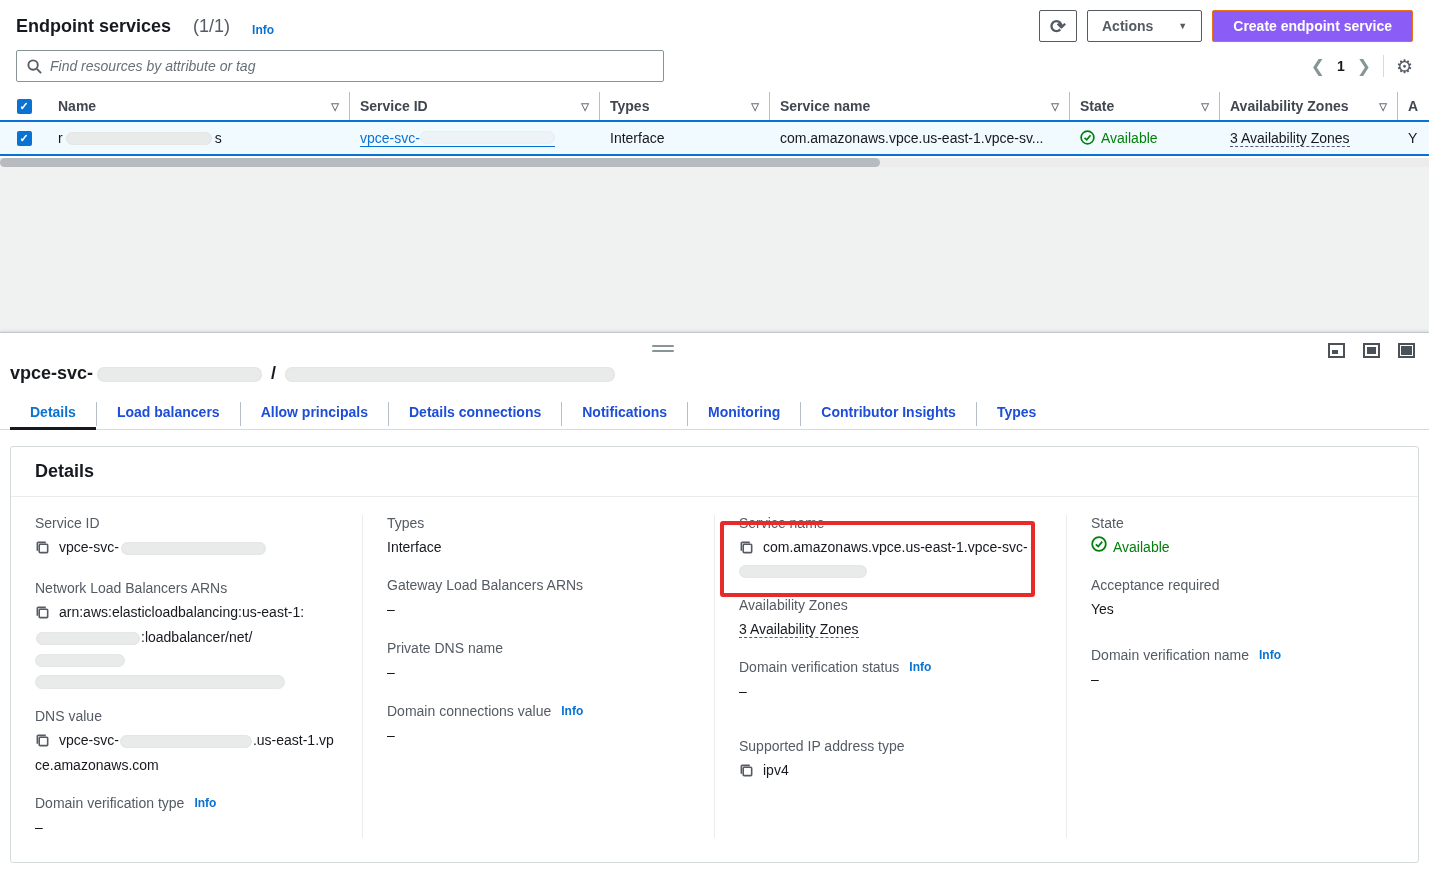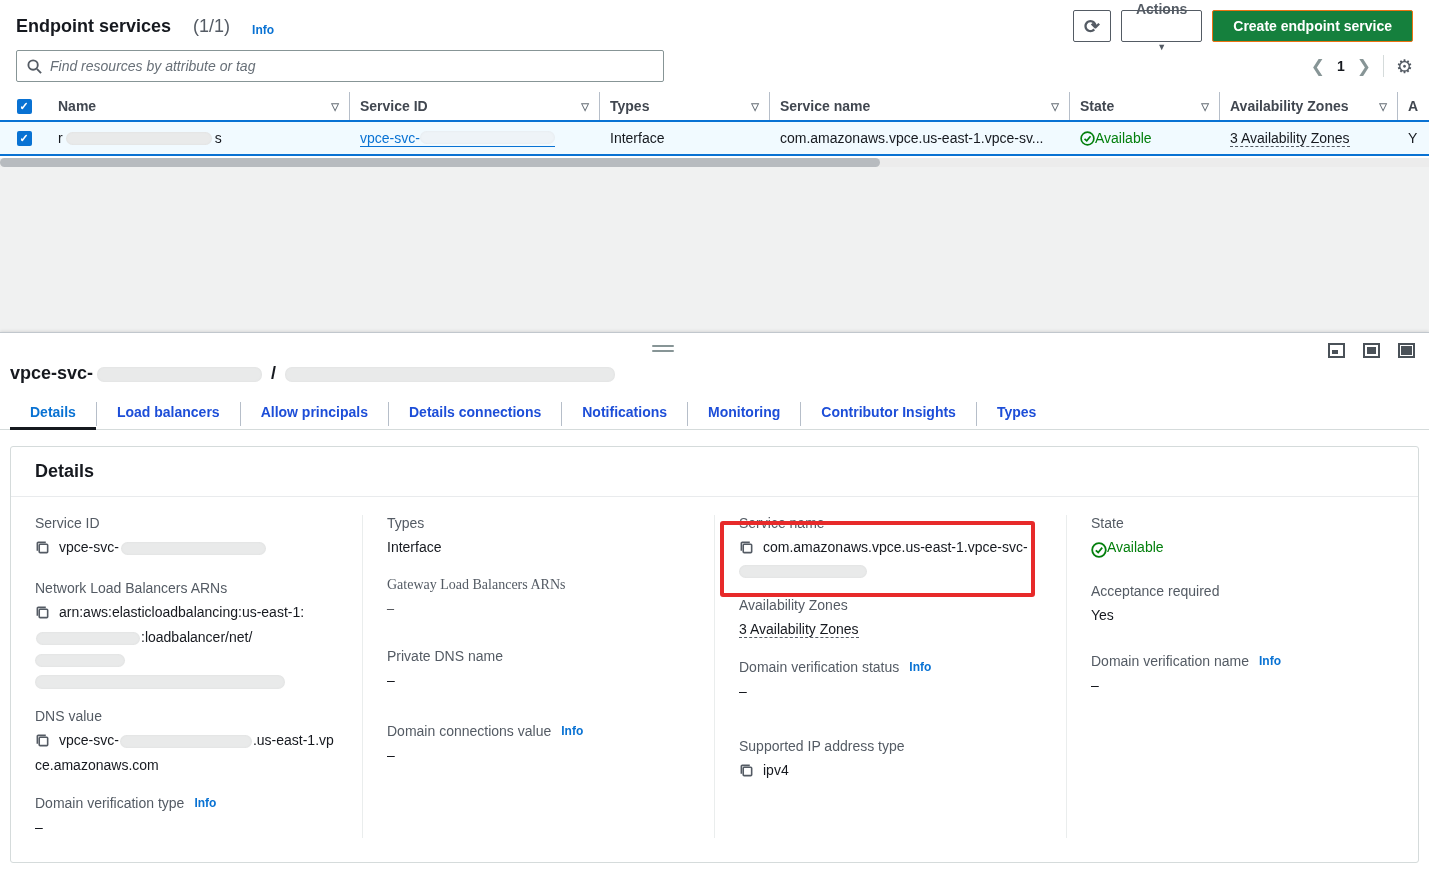--- a/index.html
+++ b/index.html
@@ -10,23 +10,23 @@
   
   .top-section { background:#fff; }
   .header-row { display:flex; justify-content:space-between; align-items:center; padding:10px 16px 2px 16px; }
   .title-group { display:flex; align-items:flex-end; gap:22px; }
   .page-title { font-size:18px; font-weight:bold; color:#16191f; }
   .page-count { font-size:18px; color:#545b64; font-weight:normal; }
   .info-link { color:#0972d3; font-size:12px; font-weight:bold; cursor:pointer; }
   .btn-group { display:flex; gap:10px; align-items:center; }
   .btn { height:32px; display:flex; align-items:center; justify-content:center; border:1px solid #545b64; border-radius:2px; background:#fff; color:#545b64; font-weight:bold; font-size:14px; cursor:pointer; }
   .btn-icon { width:38px; }
-  .btn-actions { padding:4px 14px; gap:25px;flex-direction:column; }
+  .btn-actions { padding:4px 14px; gap:25px; }
   .caret-down { font-size:9px; color:#545b64; }
-  .btn-primary { background:#15803d; border:1px solid #ec7211; color:#fff; padding:5px 20px; }
+  .btn-primary { background:#8b5cf6; border:1px solid #ec7211; color:#fff; padding:5px 20px; }
   .refresh-glyph { font-size:19px; line-height:1; color:#545b64; font-weight:bold; }
 
   .toolbar-row { display:flex; justify-content:space-between; align-items:center; padding:6px 16px 10px 16px; }
   .search-box { width:648px; height:32px; border:1px solid #879596; border-radius:2px; display:flex; align-items:center; padding:0 10px; gap:8px; background:#fff; }
   .search-box input { border:none; outline:none; flex:1; font-size:14px; font-style:italic; color:#16191f; font-family:"Liberation Sans",sans-serif; }
   .search-box input::placeholder { color:#687078; font-style:italic; }
   .pager { display:flex; align-items:center; gap:12px; }
   .pager-chevron { color:#879596; font-size:17px; cursor:pointer; line-height:1; }
   .pager-page { font-weight:bold; color:#16191f; }
   .pager-divider { width:1px; height:22px; background:#d5dbdb; }
@@ -46,21 +46,21 @@
   .c-types{ width:170px; }
   .c-sname{ width:300px; }
   .c-state{ width:150px; }
   .c-az   { width:178px; }
   .c-acc  { width:200px; }
   .grid-row { height:36px; background:#f1faff; border-top:2px solid #0972d3; border-bottom:2px solid #0972d3; }
   .cell { padding:0 10px; flex:none; white-space:nowrap; overflow:hidden; display:flex; align-items:center; }
   .checkbox { width:15px; height:15px; background:#0972d3; border-radius:2px; display:flex; align-items:center; justify-content:center; color:#fff; font-size:11px; font-weight:bold; cursor:pointer; }
   .link { color:#0972d3; text-decoration:none; border-bottom:1px solid #0972d3; cursor:pointer; display:inline-flex; align-items:center; gap:0; }
   .dashed-link { color:#16191f; border-bottom:1px dashed #545b64; cursor:pointer; text-decoration:none; }
-  .state-ok { color:#037f0c; display:inline-flex; align-items:flex-end; }
+  .state-ok { color:#037f0c; display:inline-flex; align-items:flex-start; gap:6px; }
   .redact { display:inline-block; height:13px; background:#e9eaea; border-radius:7px; vertical-align:middle; box-shadow:inset 0 0 3px rgba(0,0,0,0.05); }
   .hscrollbar { height:9px; background:#ececec; margin-top:2px; position:relative; }
   .hscroll-thumb { position:absolute; left:0; top:0; height:9px; width:880px; background:#b7bbbf; border-radius:5px; cursor:pointer; }
 
   
   .gap { flex:1; background:#f0f1f1; }
 
   
   .split-panel { background:#fff; border-top:1px solid #c1c7cd; box-shadow:0 -1px 3px rgba(0,0,0,0.10); position:relative; height:554px; }
   .drag-handle { position:absolute; top:12px; left:652px; width:22px; cursor:row-resize; }
@@ -311,27 +311,27 @@
           </div>
         </div>
 
         <div class="col">
           <div class="field">
             <div class="field-label">
                 <span>Types</span>
               </div>
             <div class="field-value">Interface</div>
           </div>
-          <div class="field" style="margin-bottom:28px;font-family:Liberation Serif, serif;">
+          <div class="field" style="margin-bottom:20px;">
             <div class="field-label">
                 <span>Gateway Load Balancers ARNs</span>
               </div>
             <div class="field-value">–</div>
           </div>
-          <div class="field" style="margin-bottom:32px;">
+          <div class="field" style="margin-bottom:20px;">
             <div class="field-label">
                 <span>Private DNS name</span>
               </div>
             <div class="field-value">–</div>
           </div>
           <div class="field">
             <div class="field-label">
                 <span>Domain connections value</span>
                 <span class="info-link">Info</span>
               </div>

